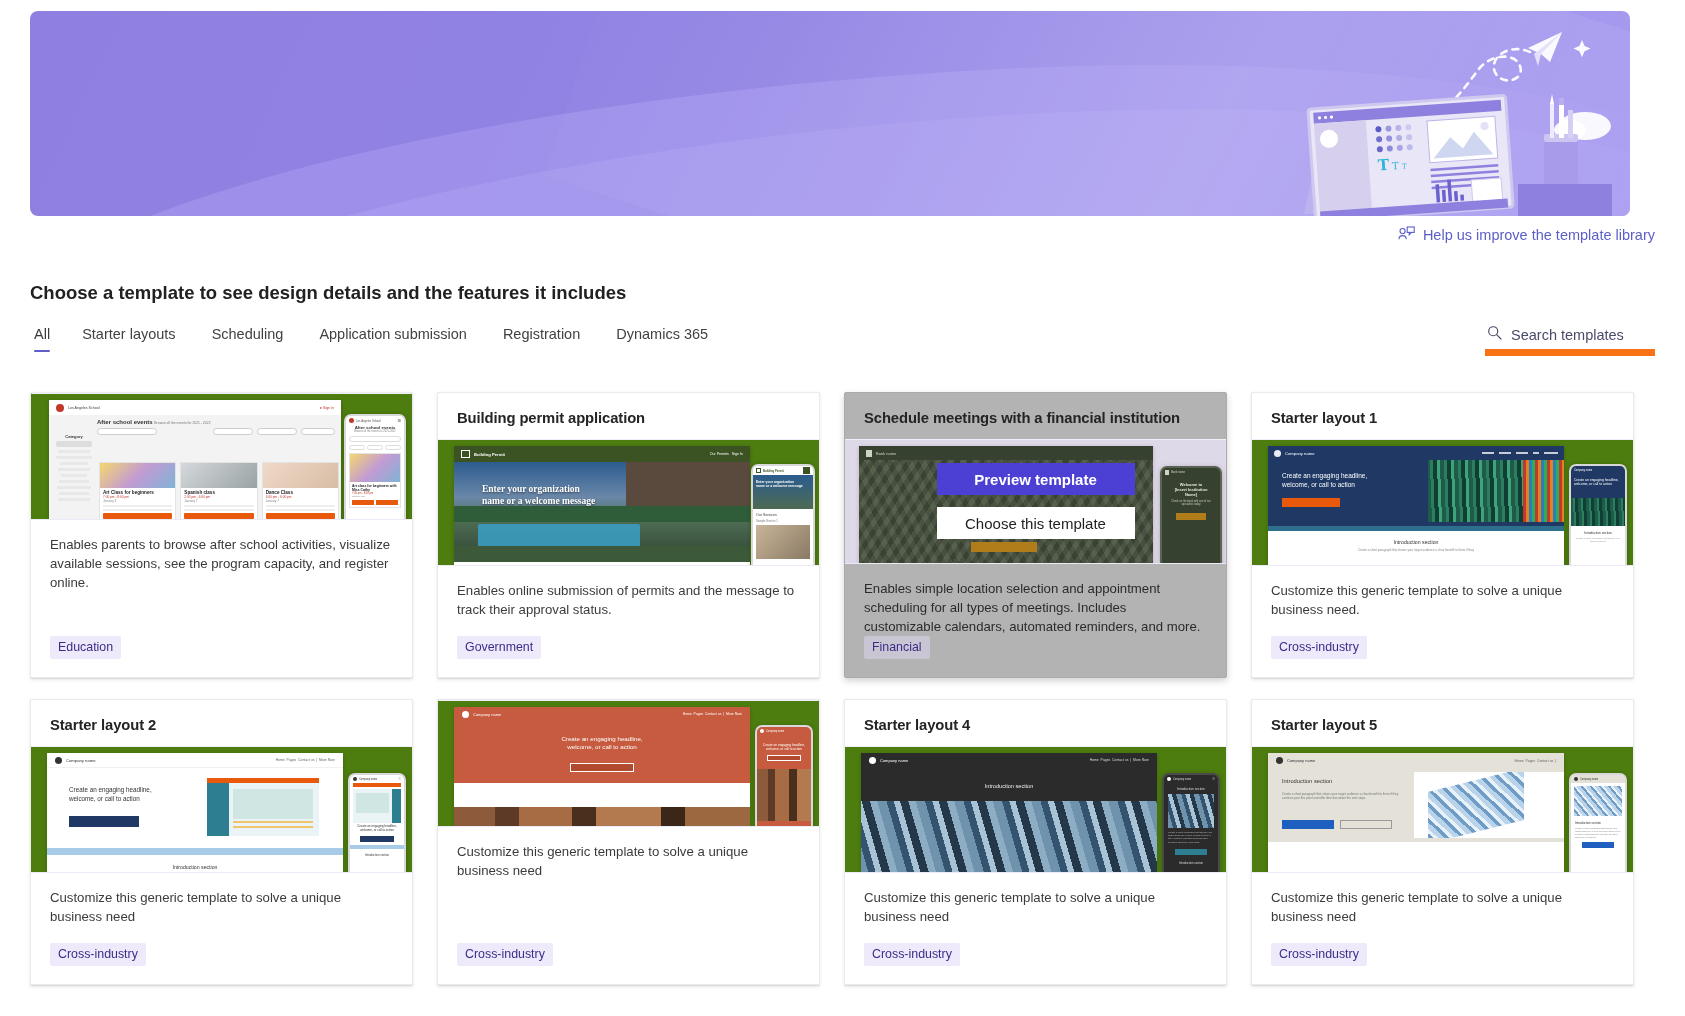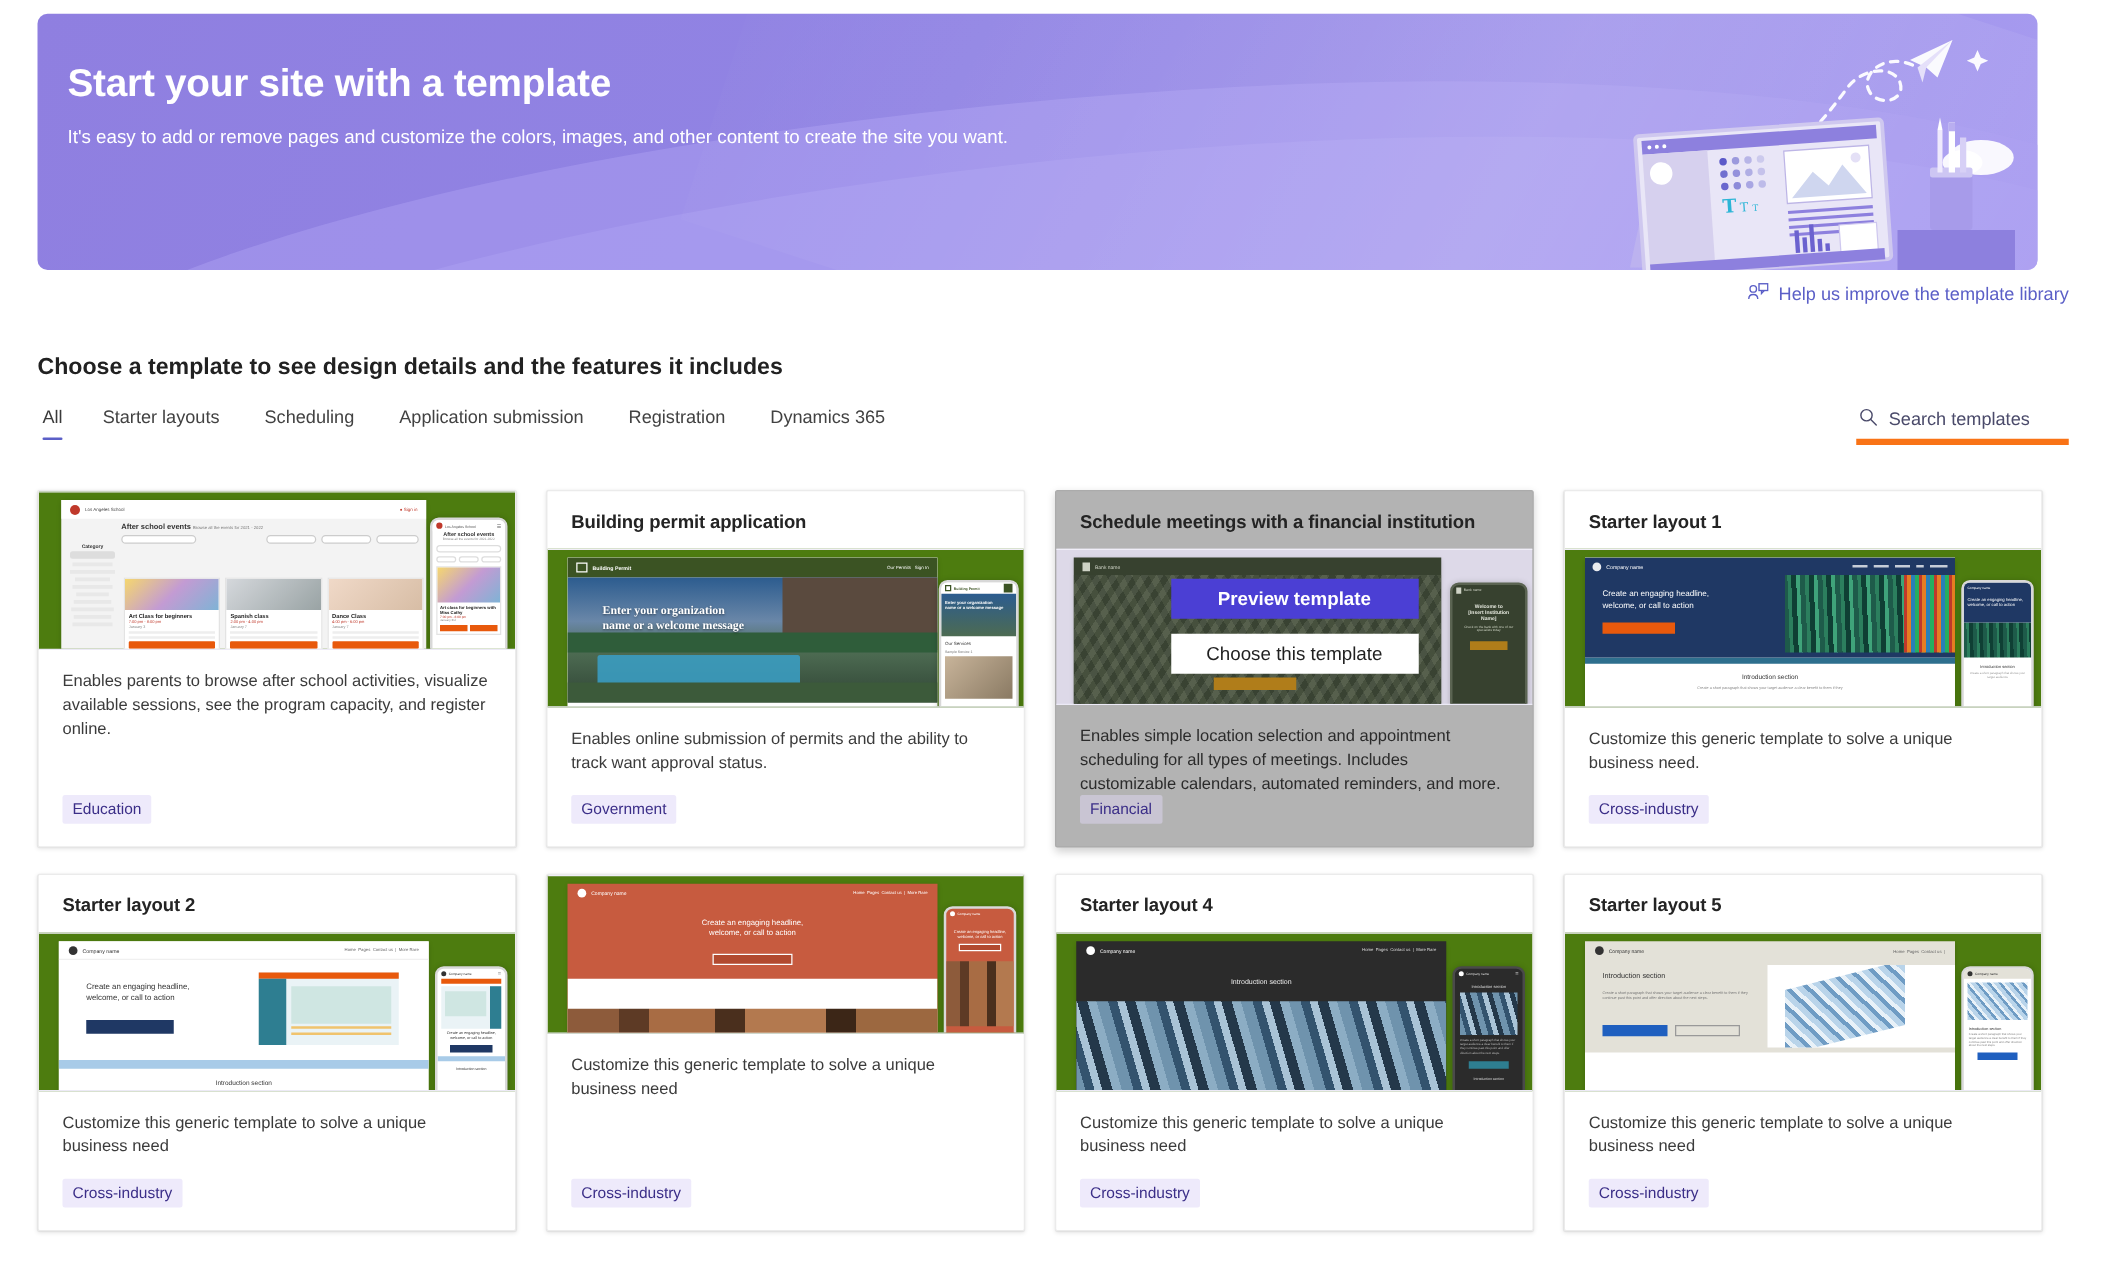--- a/index.html
+++ b/index.html
@@ -69,21 +69,21 @@
   .tab:first-child { padding-left: 4px; padding-right: 14px; }
   .tab.active { color:#3a3a3a; font-weight:400; }
   .tab.active::after {
     content:""; position:absolute; left:4px; right:14px; bottom:2px;
     height:2.5px; background:#5b5fc7; border-radius:2px;
   }
 
   .search-box {
     position:absolute; right:30px; top:324px;
     width:170px; height:32px;
-    border-bottom:5px solid #f97316;
+    border-bottom:7px solid #f97316;
     display:flex; align-items:center; gap:9px;
     padding: 0 2px 4px 2px;
   }
   .search-ph { font-size:14.5px; color:#4a4a6a; }
 
   
   .grid {
     position:absolute; left:30px; top:392px;
     width:1612px;
     display:grid; grid-template-columns: repeat(4, 383px);
@@ -239,24 +239,20 @@
           <path d="M268 78 L270 68 L272 78 Z" fill="#ffffff"></path>
           <rect x="277" y="72" width="5" height="40" fill="#ffffff"></rect>
           <rect x="277" y="72" width="5" height="7" fill="#b9aef0"></rect>
           <rect x="286" y="84" width="5" height="28" fill="#d7d0f6"></rect>
         </g>
 
         <rect x="236" y="158" width="94" height="32" fill="#8d80de"></rect>
       </svg>
     </div>
 
-    <div class="banner-text">
-      <h1 class="banner-title">Start your site with a template</h1>
-      <p class="banner-sub">It's easy to add or remove pages and customize the colors, images, and other content to create the site you want.</p>
-    </div>
   </div>
 
   <div class="help-link">
     <span>
       <svg width="17" height="15" viewBox="0 0 17 15" fill="none">
         <circle cx="4.6" cy="5.1" r="2.6" stroke="#5b5fc7" stroke-width="1.1"></circle>
         <path d="M1 13.2c0-2.2 1.6-3.6 3.6-3.6s3.6 1.4 3.6 3.6" stroke="#5b5fc7" stroke-width="1.1" fill="none"></path>
         <rect x="9.2" y="1" width="7" height="5.4" stroke="#5b5fc7" stroke-width="1.1" fill="none"></rect>
         <path d="M11.2 6.4 L11.2 8.8 L13.4 6.4" stroke="#5b5fc7" stroke-width="1.1" fill="none"></path>
       </svg>
@@ -408,21 +404,21 @@
             </div>
             <div style="position:relative;height:34px;background:linear-gradient(180deg,#2c5c8f,#4d6b52);">
               <div style="position:absolute;left:3px;top:5px;color:#fff;font-size:3.4px;font-weight:bold;line-height:1.2;">Enter your organization<br>name or a welcome message</div>
             </div>
             <div style="font-size:3.6px;color:#333;padding:4px 3px 2px;">Our Services</div>
             <div style="font-size:2.8px;color:#777;padding:0 3px 2px;">Sample Service 1</div>
             <div style="margin:0 3px;height:34px;background:linear-gradient(135deg,#c8b49a,#8a7a63);"></div>
           </div>
         </div>
       </div>
-      <div class="card-desc">Enables online submission of permits and the ability to track want approval status.</div>
+      <div class="card-desc">Enables online submission of permits and the message to track their approval status.</div>
       <div class="chip">Government</div>
     </div>
 
     <div class="card hovered">
       <div class="card-title">Schedule meetings with a financial institution</div>
       <div class="thumb">
         <div class="thumb-inner">
           <div class="mock-desktop" style="left:14px;top:6px;width:294px;height:134px;background:#37412f;">
             <div style="height:14px;display:flex;align-items:center;padding:0 7px;">
               <span style="width:6px;height:7px;background:#cfd3c6;"></span>

